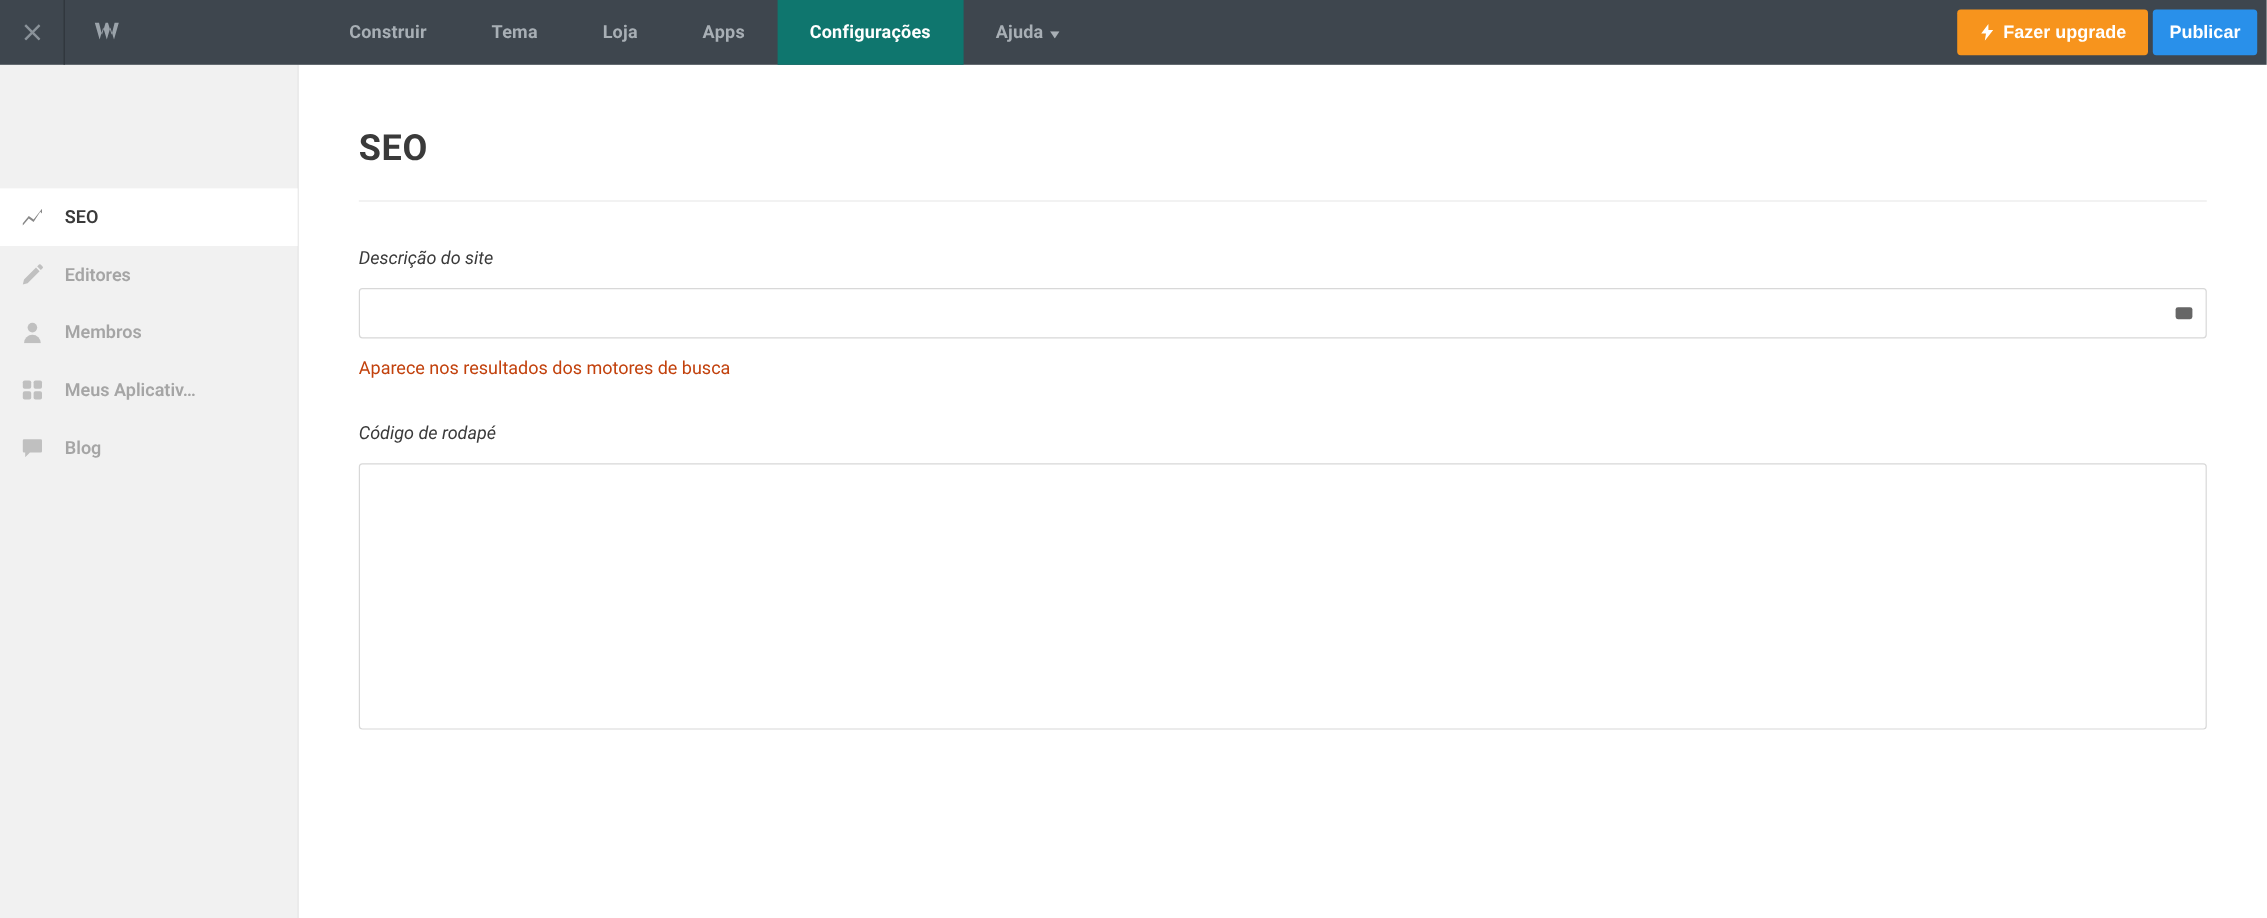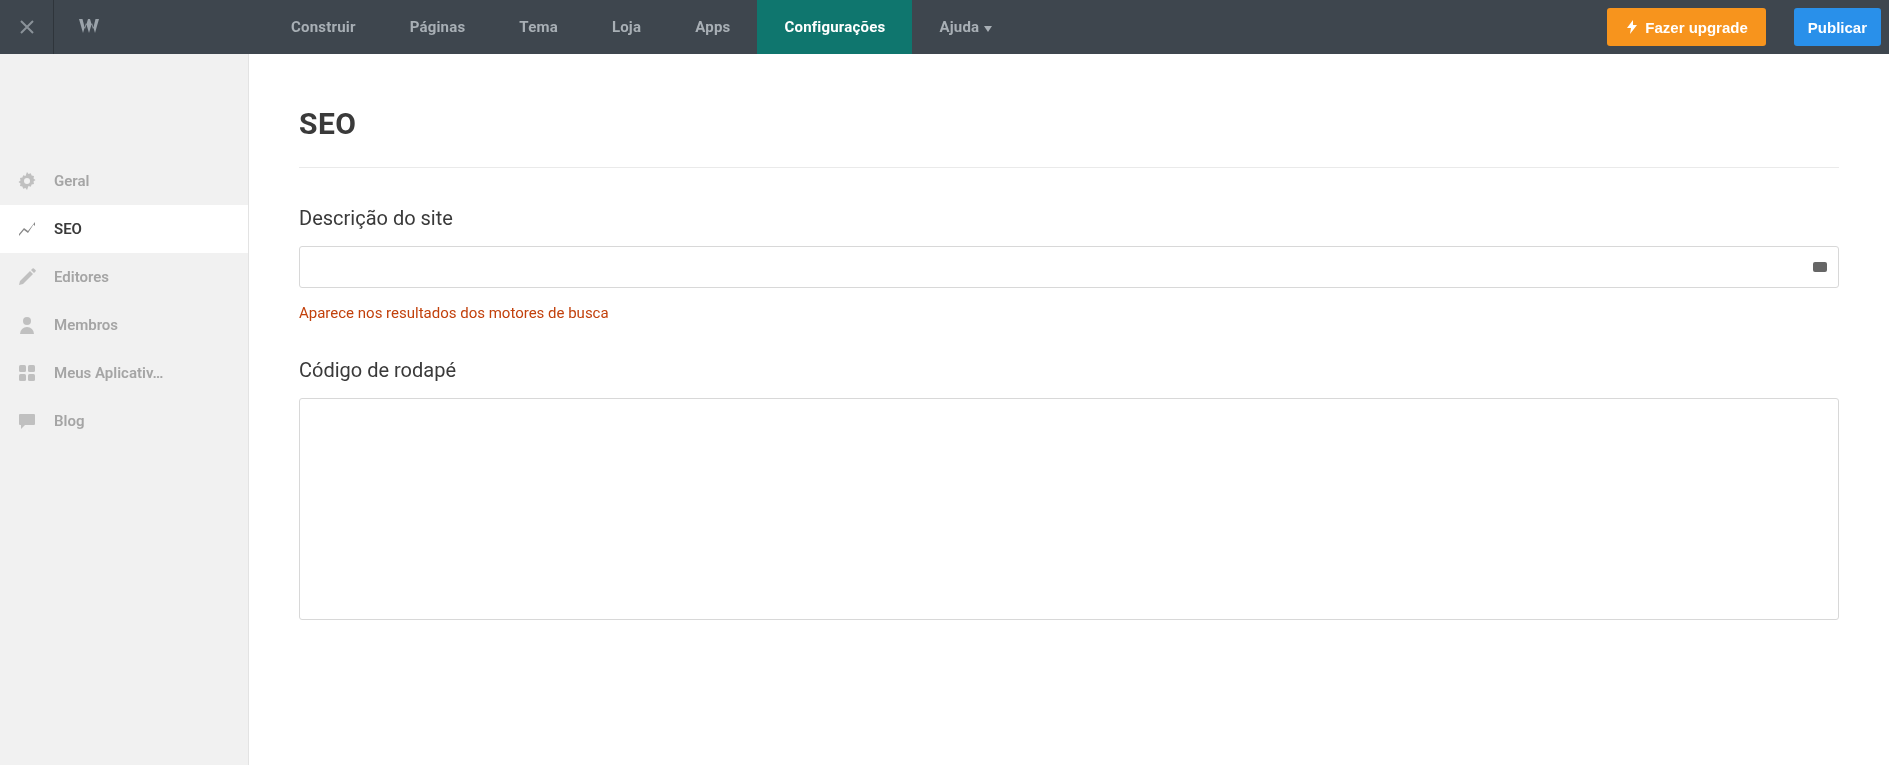--- a/index.html
+++ b/index.html
@@ -68,21 +68,21 @@
       color: #ffffff;
     }
     .topbar-nav-item .caret-down {
       margin-left: 5px;
     }
     .topbar-actions {
       margin-left: auto;
       display: flex;
       align-items: center;
       height: 54px;
-      gap: 28px;
+      gap: 4px;
       padding-right: 8px;
     }
     .btn-upgrade {
       background: #f7941d;
       color: #ffffff;
       font-weight: 700;
       font-size: 15px;
       border: none;
       height: 38px;
       padding: 0 18px;
@@ -168,25 +168,26 @@
       color: #3a3a3a;
       letter-spacing: 0.5px;
       padding-bottom: 26px;
       border-bottom: 1px solid #eaeaea;
       margin-bottom: 38px;
     }
     .form-group {
       margin-bottom: 36px;
     }
     .form-label {
-      font-size: 20px;
+      font-size: 15px;
       color: #3a3a3a;
       font-weight: 400;
       display: block;
       margin-bottom: 16px;
+      font-style: italic;
     }
     .form-input {
       width: 100%;
       height: 42px;
       border: 1px solid #d8d8d8;
       border-radius: 3px;
       padding: 0 12px;
       font-size: 15px;
       color: #3a3a3a;
       position: relative;
@@ -235,23 +236,20 @@
       </svg>
   </div>
   <div class="topbar-logo">
     <svg width="26" height="20" viewBox="0 0 26 20">
         <path d="M3 2 L7 16 L10 6 L13 16 L16 6 L19 16 L23 2 L19.5 2 L17 12 L14 2 L12 2 L9 12 L6.5 2 Z"></path>
       </svg>
   </div>
   <div class="topbar-nav">
     <div class="topbar-nav-item">
         <span>Construir</span>
-      </div>
-    <div class="topbar-nav-item">
-        <span>Páginas</span>
       </div>
     <div class="topbar-nav-item">
         <span>Tema</span>
       </div>
     <div class="topbar-nav-item">
         <span>Loja</span>
       </div>
     <div class="topbar-nav-item">
         <span>Apps</span>
       </div>
@@ -273,28 +271,20 @@
       <span>Fazer upgrade</span>
     </button>
     <button class="btn-publish">
       <span>Publicar</span>
     </button>
   </div>
 </div>
 
 <div class="layout">
   <aside class="sidebar">
-    <div class="sidebar-item">
-      <span class="icon">
-        <svg viewBox="0 0 18 18">
-            <path d="M9 6 a3 3 0 1 0 0 6 a3 3 0 1 0 0 -6 M9 0 l1.5 2 2.3 -0.8 0.8 2.3 2.4 0.5 -0.5 2.4 2 1.6 -2 1.6 0.5 2.4 -2.4 0.5 -0.8 2.3 -2.3 -0.8 L9 18 l-1.5 -2 -2.3 0.8 -0.8 -2.3 -2.4 -0.5 0.5 -2.4 -2 -1.6 2 -1.6 -0.5 -2.4 2.4 -0.5 0.8 -2.3 2.3 0.8 Z" fill-rule="evenodd"></path>
-          </svg>
-      </span>
-      <span class="sidebar-item-label">Geral</span>
-    </div>
     <div class="sidebar-item active">
       <span class="icon">
         <svg viewBox="0 0 18 18">
             <path d="M1 14 L6 8 L10 11 L17 2 L17 6 L15.5 4.5 L10 13 L6 10 L1 16 Z"></path>
           </svg>
       </span>
       <span class="sidebar-item-label">SEO</span>
     </div>
     <div class="sidebar-item">
       <span class="icon">

